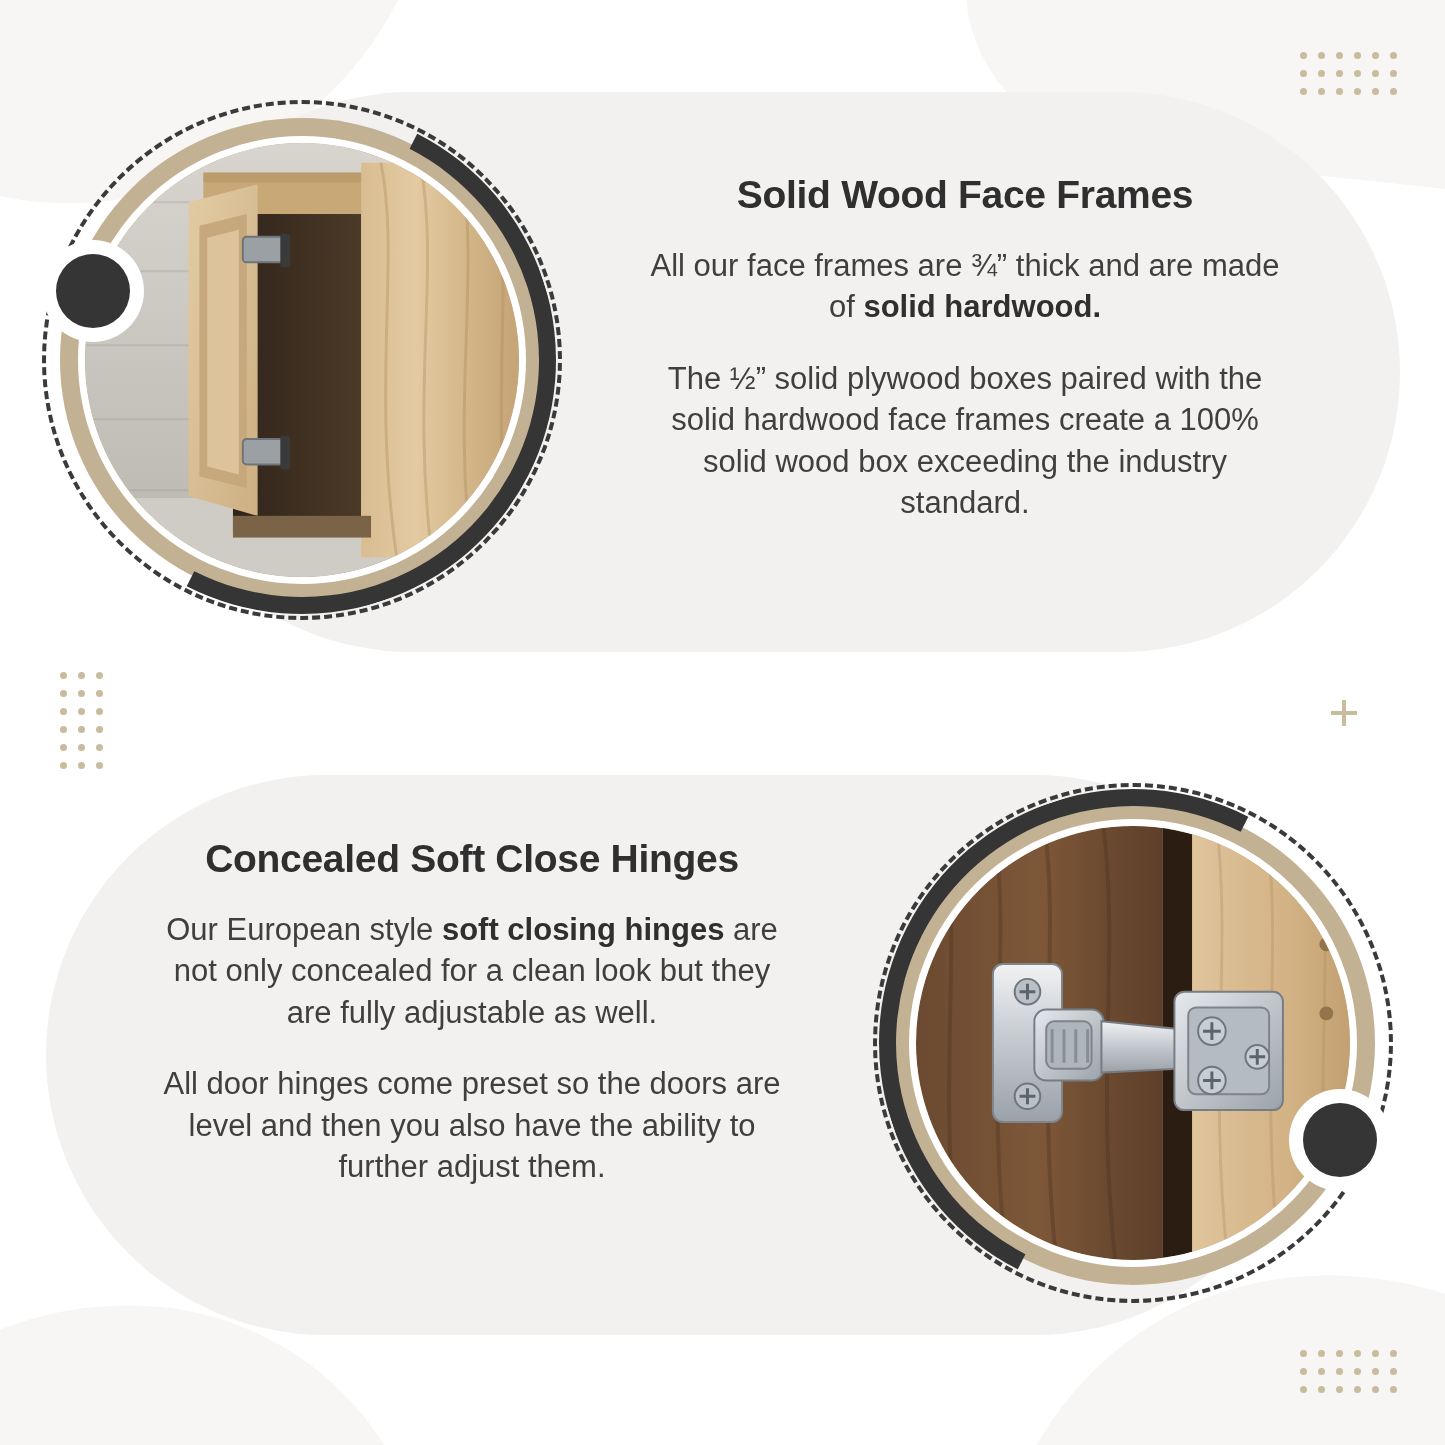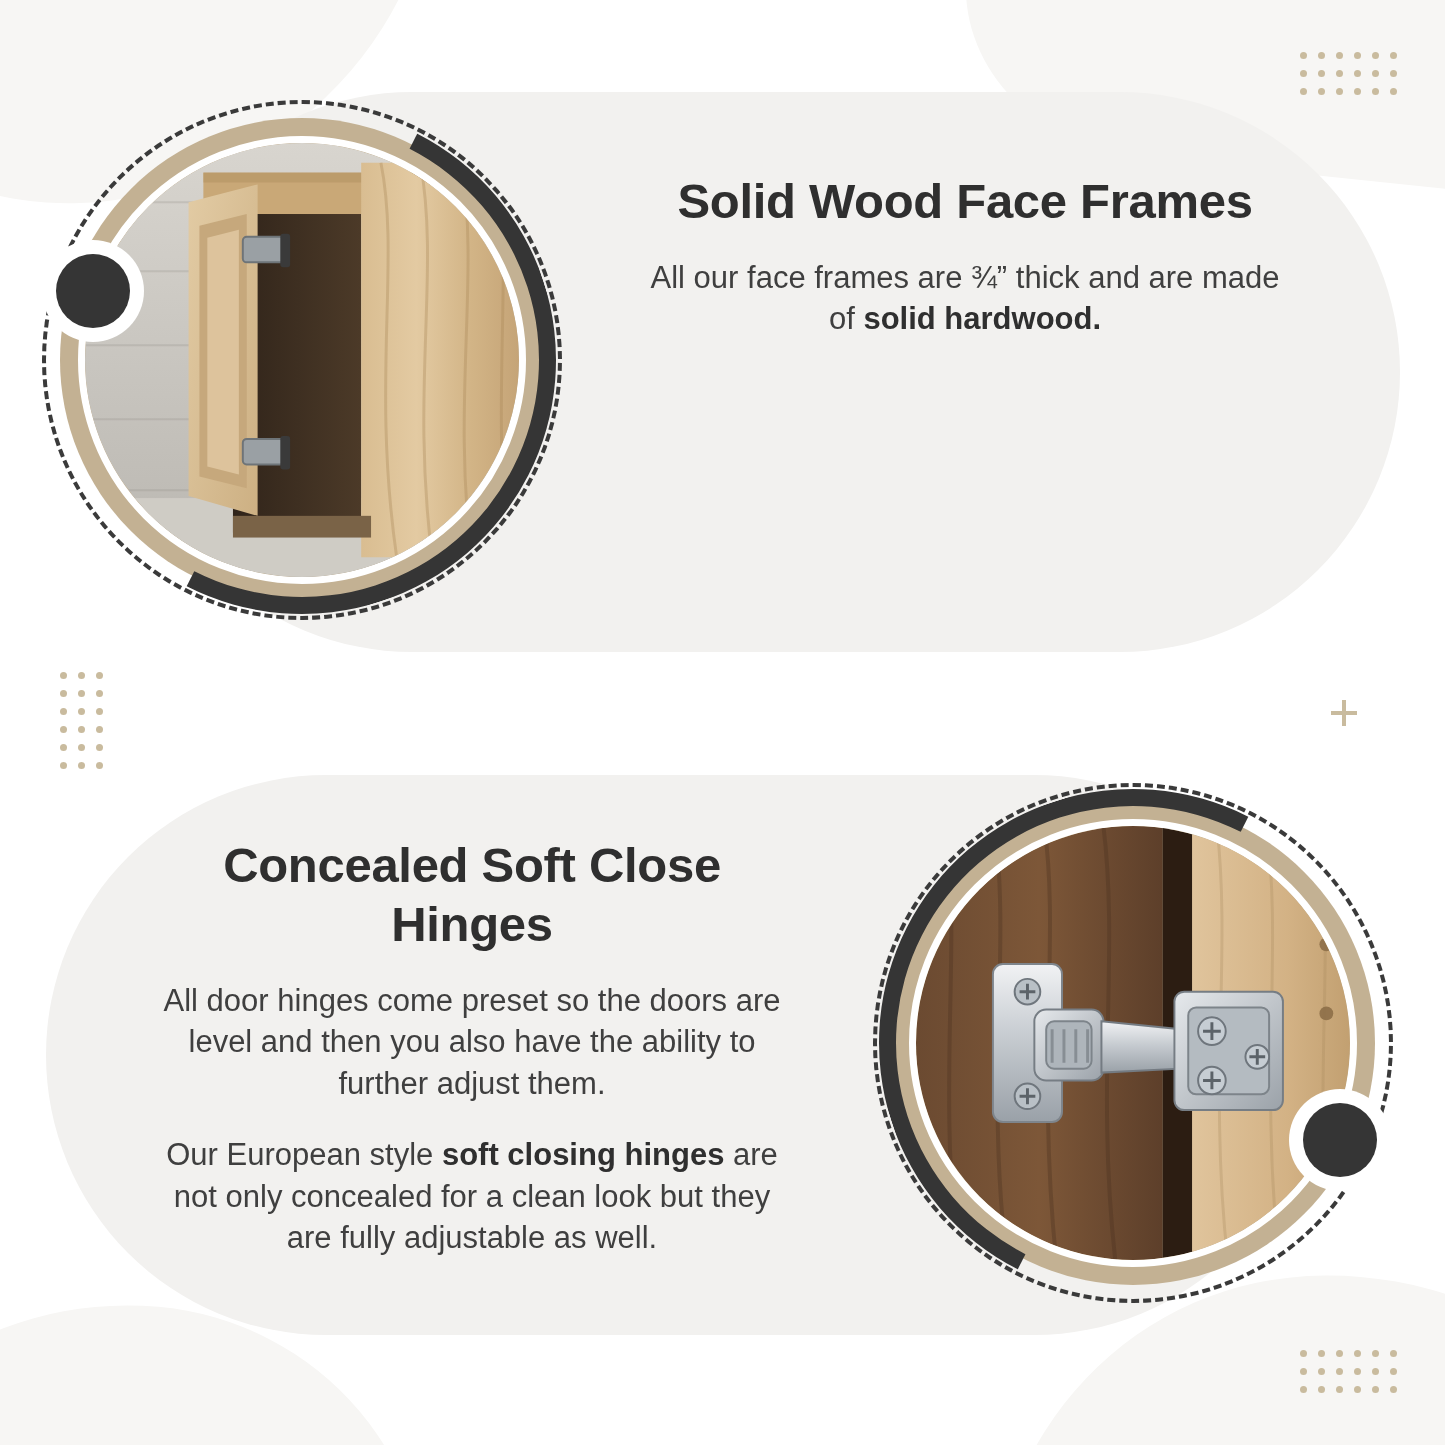--- a/index.html
+++ b/index.html
@@ -227,21 +227,21 @@
     left: 645px;
     top: 172px;
     width: 640px;
   }
   .tb-bottom {
     left: 152px;
     top: 836px;
     width: 640px;
   }
   .tb-title {
-    font-size: 49px;
+    font-size: 39px;
     font-weight: bold;
     color: #2f2f2f;
     letter-spacing: -0.3px;
     margin: 0 0 26px 0;
     line-height: 1.2;
   }
   .tb-para {
     font-size: 31px;
     line-height: 1.34;
     margin: 0 0 30px 0;
@@ -394,20 +394,23 @@
   </div>
   <div class="dot-badge badge-top">
       <i></i>
     </div>
 </div>
 
 <div class="textblock tb-top">
   <h2 class="tb-title">Solid Wood Face Frames</h2>
   <p class="tb-para">
     <span>All our face frames are ¾” thick and are made of </span><b>solid hardwood.</b>
+  </p>
+  <p class="tb-para">
+    <span>The ½” solid plywood boxes paired with the solid hardwood face frames create a 100% solid wood box exceeding the industry standard.</span>
   </p>
 </div>
 
 <div class="panel panel-bottom"></div>
 
 <div class="medallion med-bottom">
   <div class="ring-dashed"></div>
   <div class="ring-tan"></div>
   <div class="ring-arc arc-bottom"></div>
   <div class="ring-white">
@@ -488,18 +491,18 @@
     </div>
   </div>
   <div class="dot-badge badge-bottom">
       <i></i>
     </div>
 </div>
 
 <div class="textblock tb-bottom">
   <h2 class="tb-title">Concealed Soft Close Hinges</h2>
   <p class="tb-para">
+    <span>Our European style </span><b>soft closing hinges</b><span> are not only concealed for a clean look but they are fully adjustable as well.</span>
+  </p>
+  <p class="tb-para">
     <span>All door hinges come preset so the doors are level and then you also have the ability to further adjust them.</span>
   </p>
-  <p class="tb-para">
-    <span>Our European style </span><b>soft closing hinges</b><span> are not only concealed for a clean look but they are fully adjustable as well.</span>
-  </p>
 </div>
 
 </body></html>

